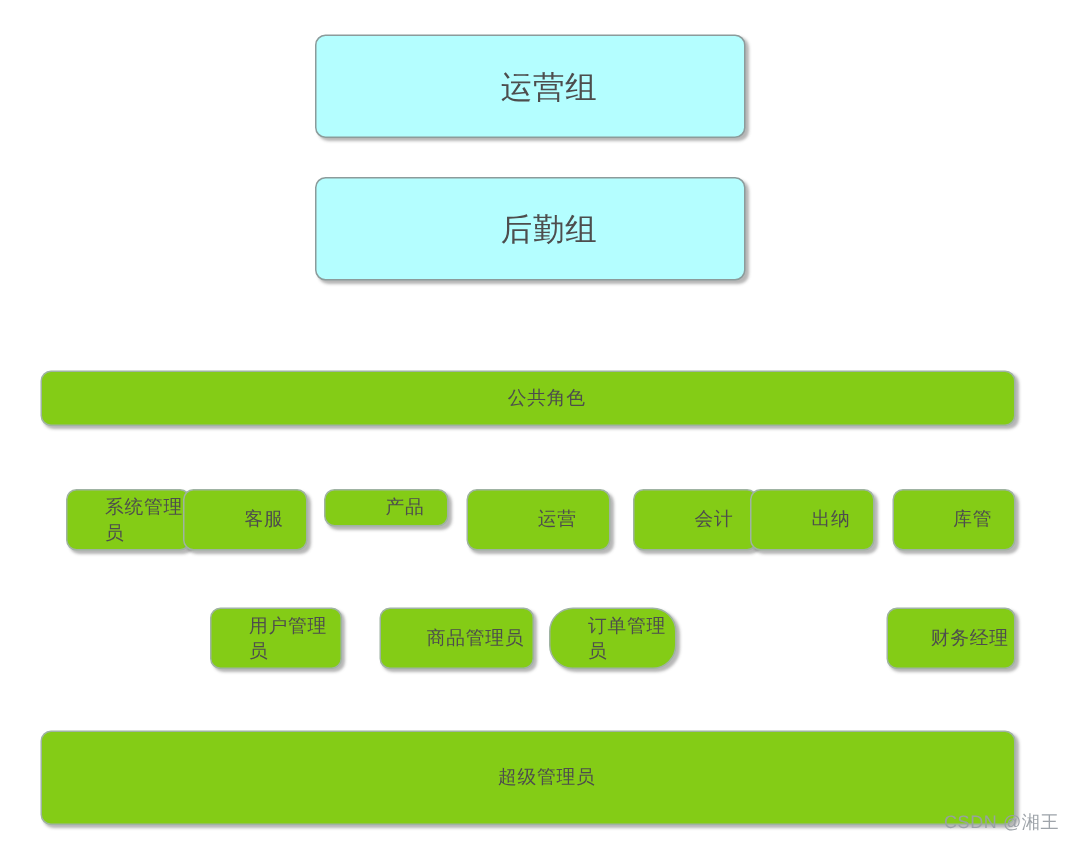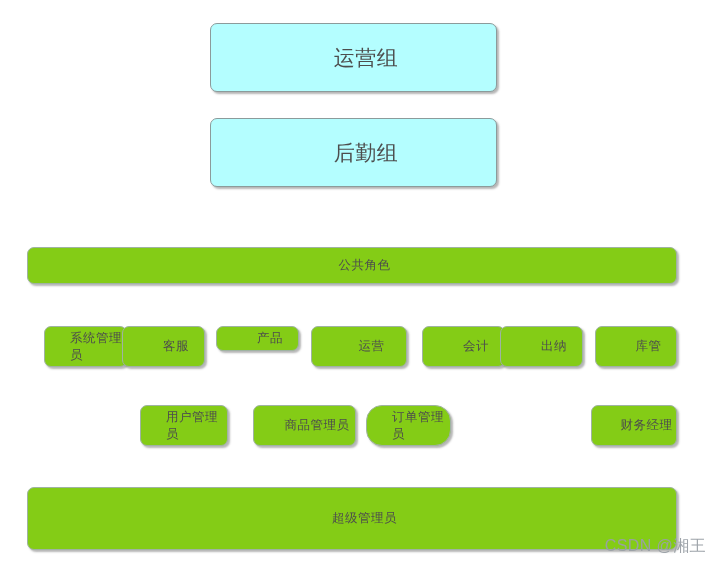--- a/index.html
+++ b/index.html
@@ -51,21 +51,21 @@
   }
 
   .node-green.wide {
     font-size: 12.5px;
   }
 
   .watermark {
     position: absolute;
     right: 6px;
     bottom: 4px;
-    font-size: 16px;
+    font-size: 12px;
     color: #9aa0a6;
     letter-spacing: 0.4px;
     white-space: nowrap;
     opacity: 0.95;
   }
 </style>
 </head>
 <body>
 
 <div class="canvas">

